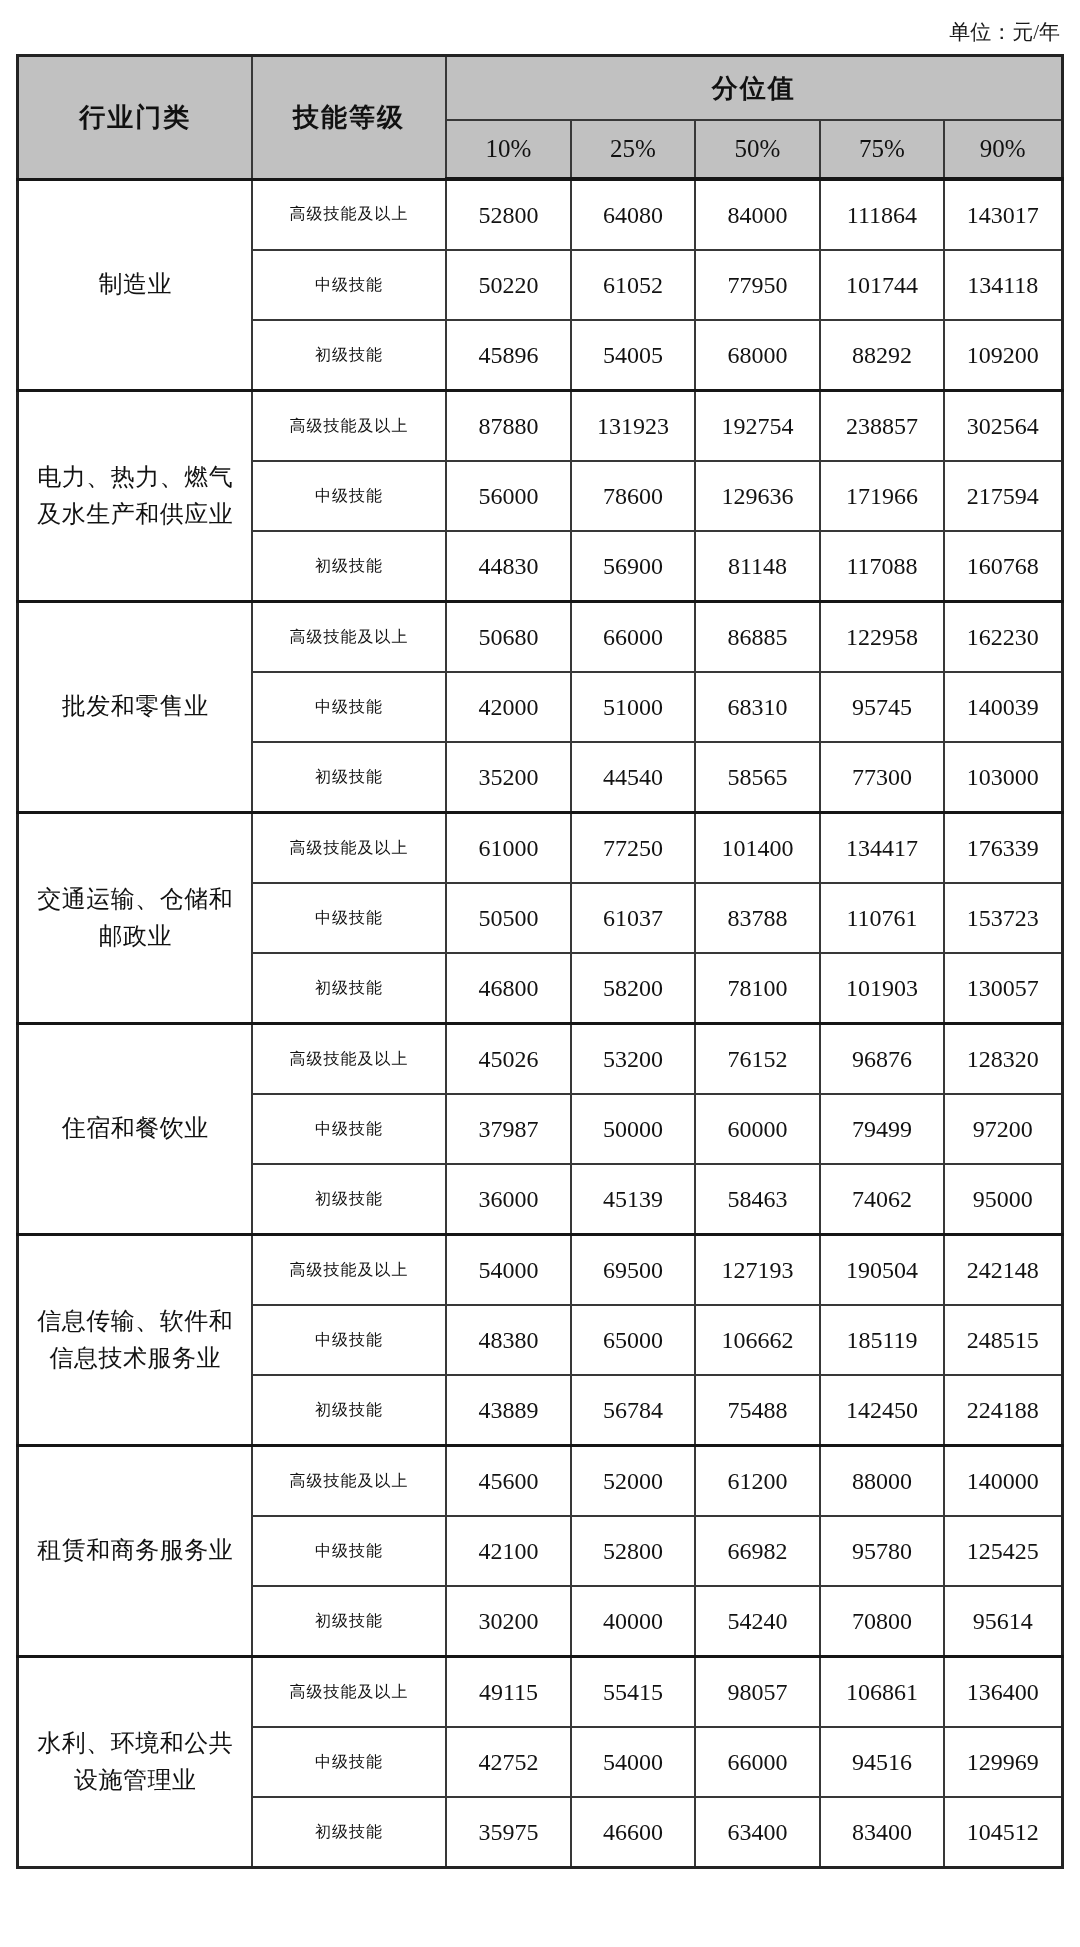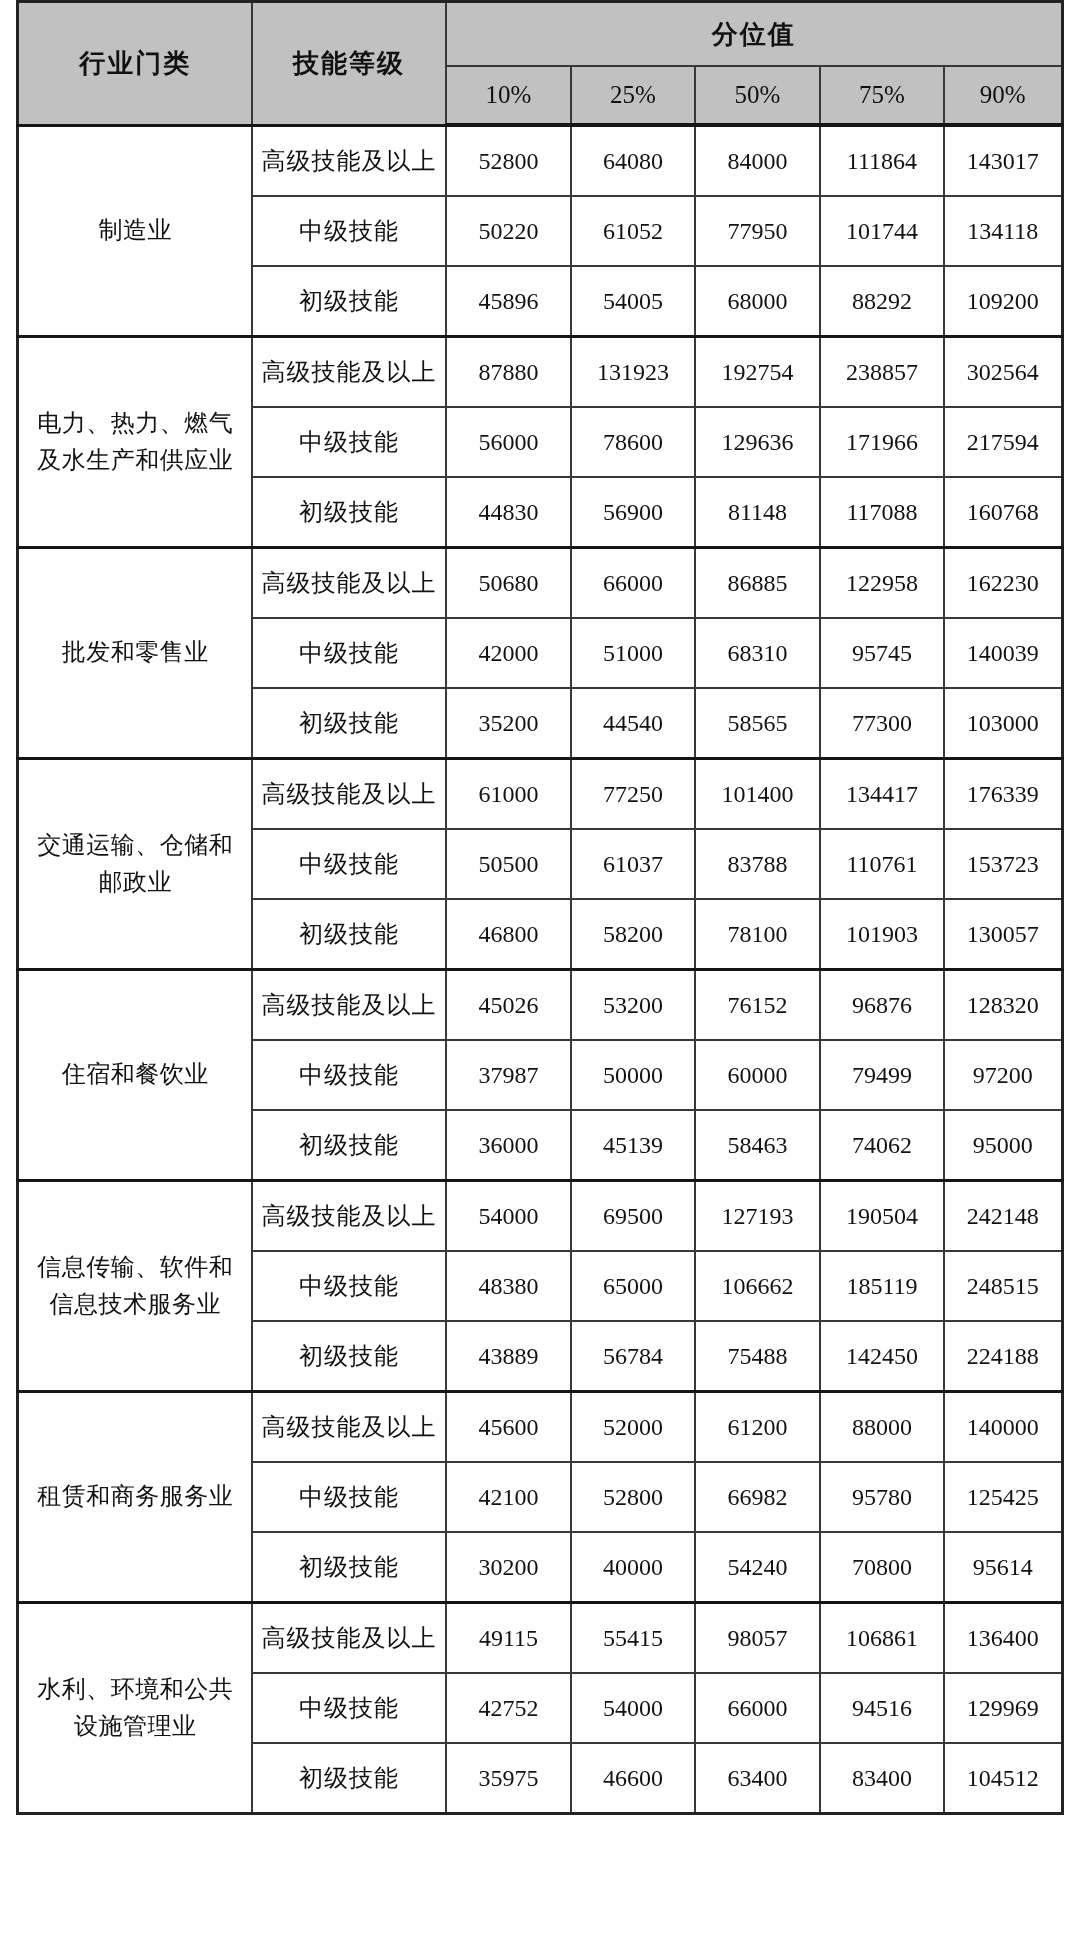--- a/index.html
+++ b/index.html
@@ -73,29 +73,30 @@
   .th-industry, .th-skill { border-bottom: 4px solid #161616; }
   tr.percent-row th { border-bottom: 4px solid #161616; }
 
   tbody td { height: 68px; font-size: 24px; }
   td.industry-cell {
     font-size: 24px;
     line-height: 1.55;
     padding: 0 10px;
     letter-spacing: 0.5px;
   }
-  td.skill-cell { font-size: 24px; letter-spacing: 1px; }
+  td.skill-cell { font-size: 16px; letter-spacing: 1px; }
   td.value-cell { font-size: 24px; }
   tbody tr.group-start td { border-top: 3.5px solid #161616; }
 </style>
 </head>
 <body>
 
 <div class="page">
 
+  <div class="unit-line">单位：元/年</div>
 
   <table class="wage-table">
     <colgroup>
       <col style="width:234px">
       <col style="width:194px">
       <col style="width:125px">
       <col style="width:124px">
       <col style="width:125px">
       <col style="width:124px">
       <col style="width:118px">

